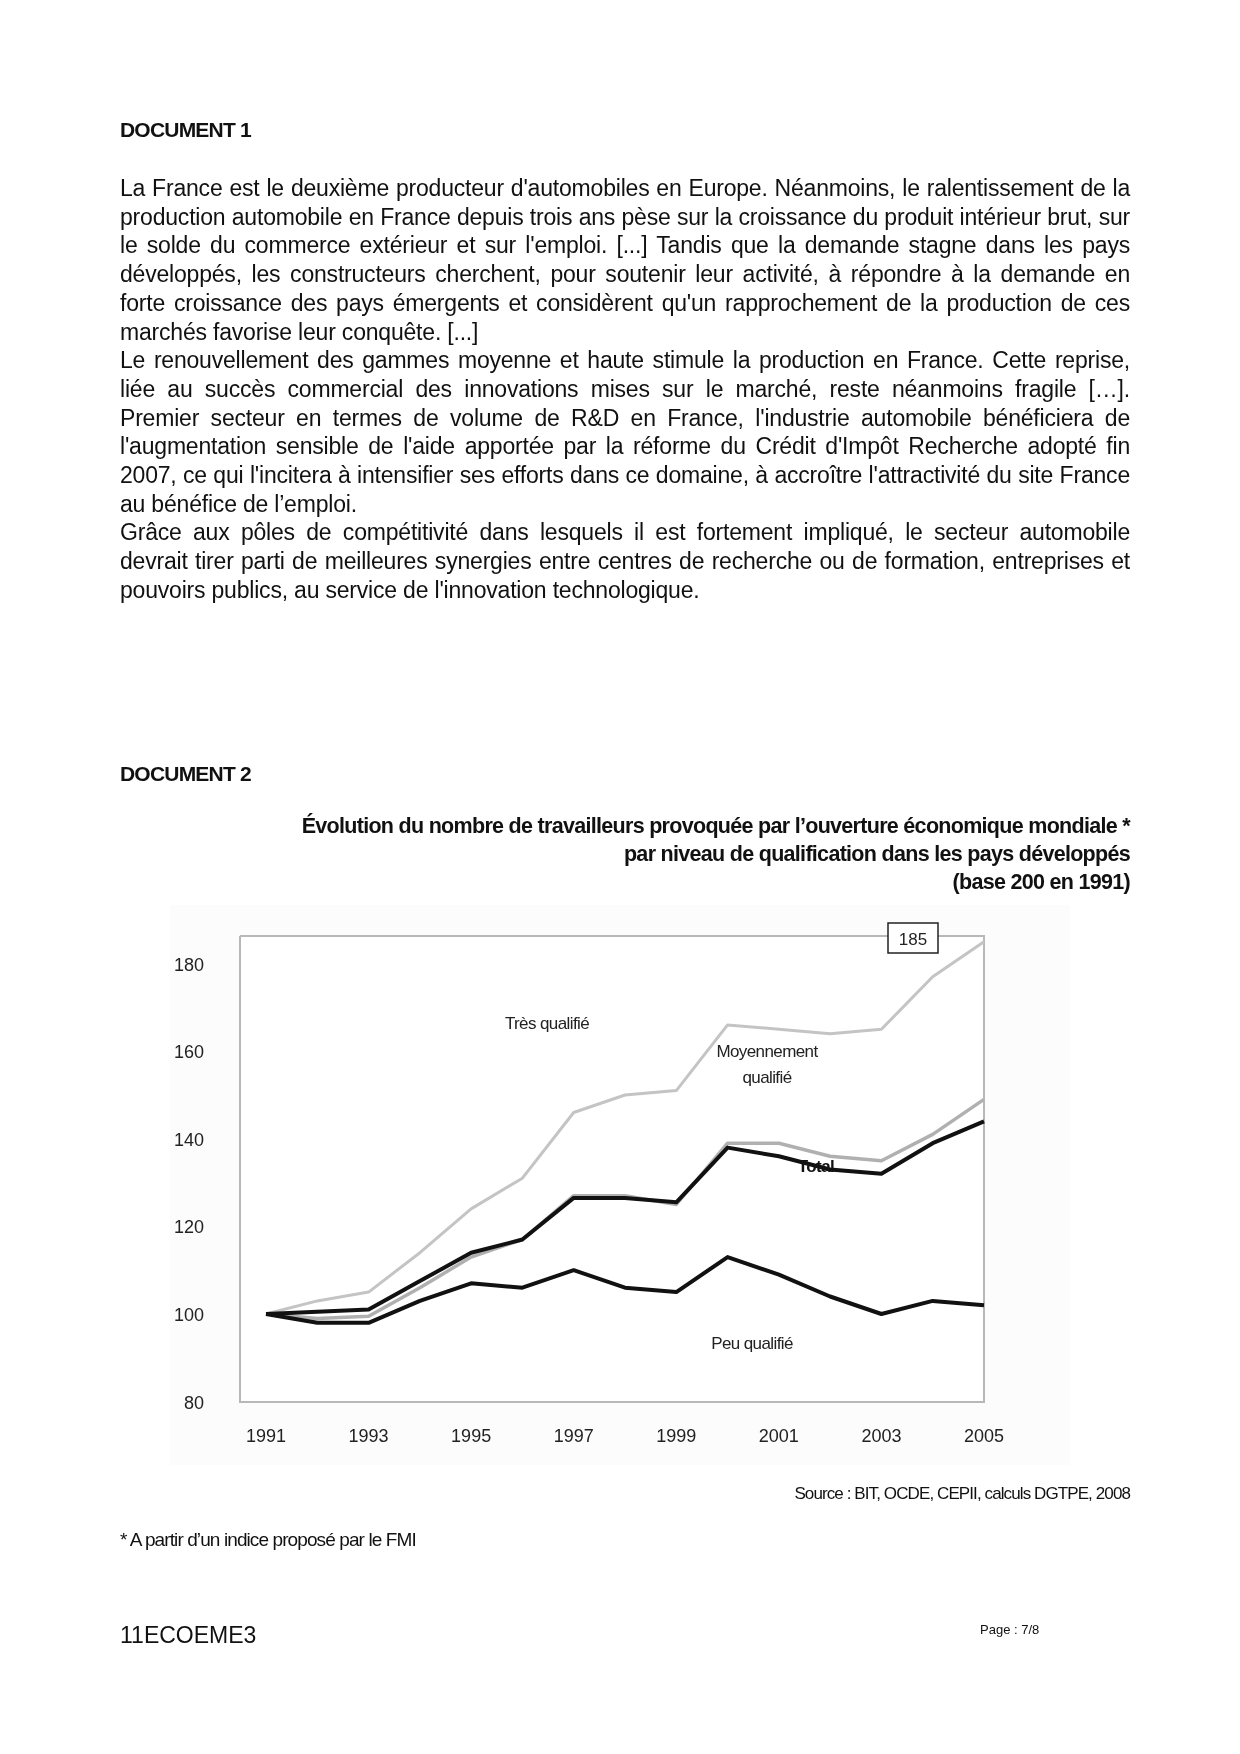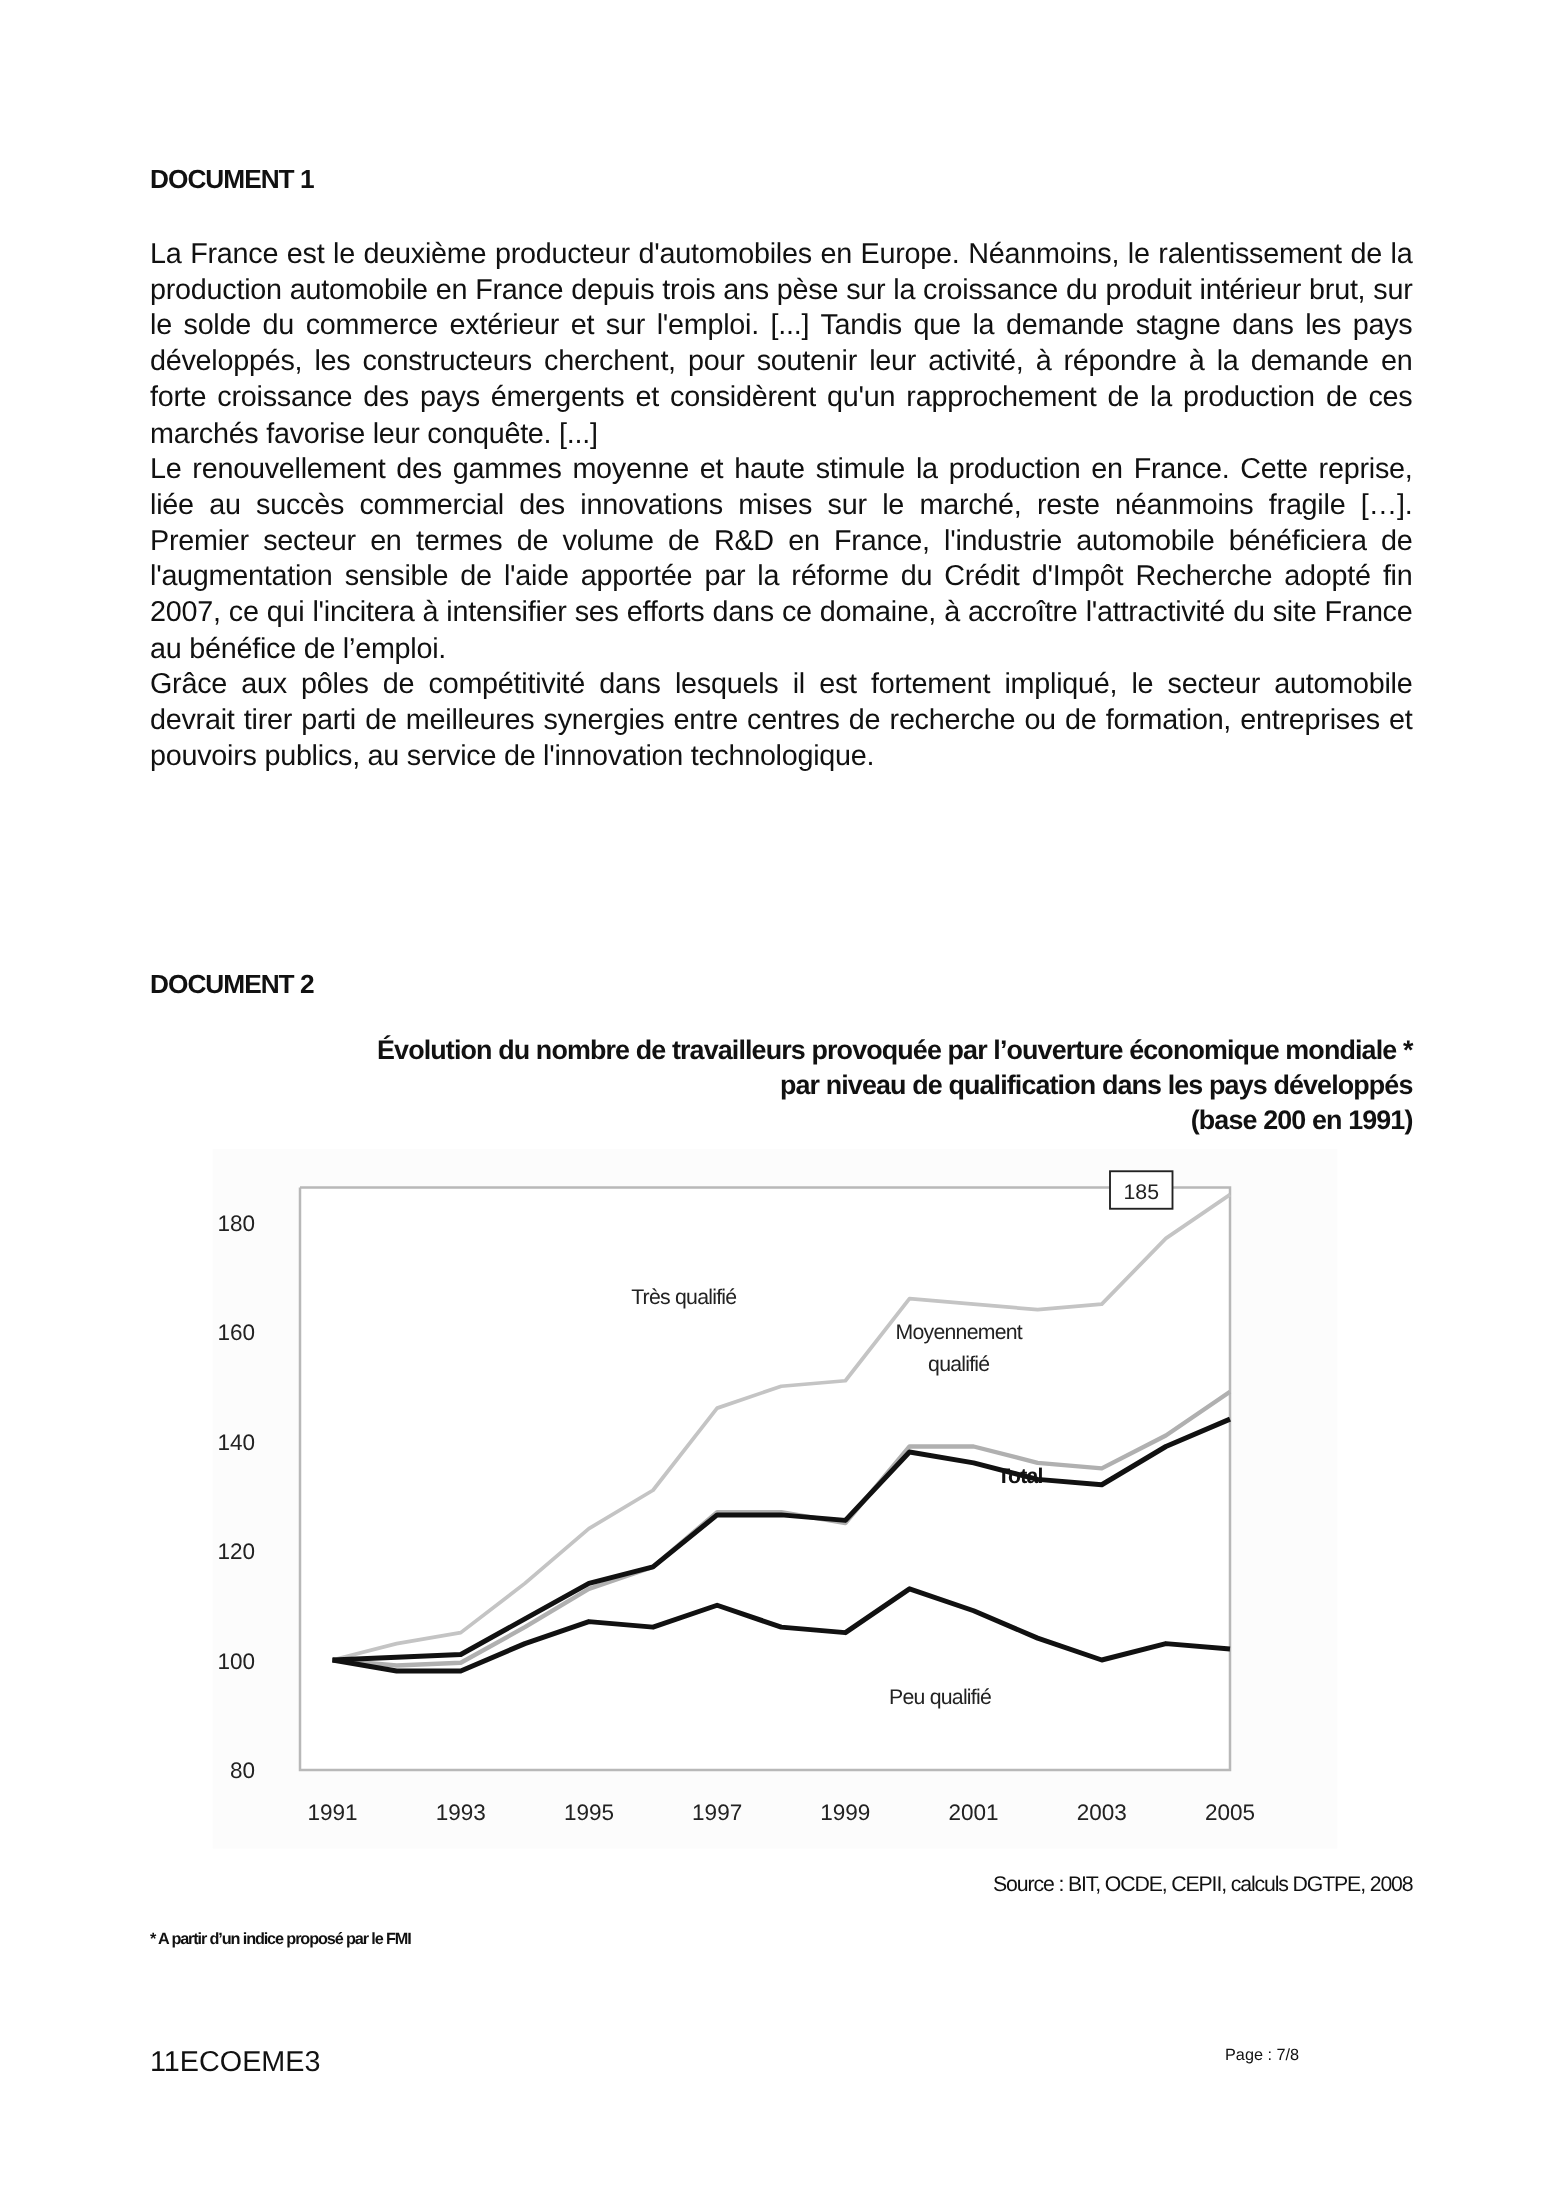--- a/index.html
+++ b/index.html
@@ -1,27 +1,27 @@
 <!DOCTYPE html>
 <html><head>
 <meta charset="utf-8">
 <style>
   html, body { margin: 0; padding: 0; background: #ffffff; }
   body { width: 1240px; height: 1754px; position: relative; font-family: "Liberation Sans", sans-serif; color: #111; }
-  .page { position: absolute; left: 0; top: 14px; width: 1240px; height: 1302px; }
+  .page { position: absolute; left: 0; top: 0; width: 1240px; height: 1302px; }
   .doc-heading { position: absolute; left: 120px; font-weight: bold; font-size: 21px; letter-spacing: -0.8px; }
   .body-text { position: absolute; left: 120px; top: 174px; width: 1010px; font-size: 23px; line-height: 28.7px; text-align: justify; letter-spacing: -0.2px; }
   .body-text p { margin: 0; }
   .source1 { position: absolute; right: 110px; top: 667px; text-align: right; font-size: 17px; line-height: 25px; letter-spacing: -0.9px; }
   .source1 .it { font-style: italic; }
   .chart-title { position: absolute; left: 120px; width: 1010px; top: 812px; text-align: right; font-weight: bold; font-size: 21.5px; line-height: 28px; letter-spacing: -0.7px; }
   .chart-wrap { position: absolute; left: 170px; top: 905px; width: 900px; height: 560px; }
   .chart-wrap svg { display: block; }
   .source2 { position: absolute; right: 110px; top: 1484px; font-size: 17px; letter-spacing: -0.9px; }
-  .footnote { position: absolute; left: 120px; top: 1529px; font-size: 13px; letter-spacing: -0.9px; font-weight: bold; }
+  .footnote { position: absolute; left: 120px; top: 1529px; font-size: 19px; letter-spacing: -0.9px; }
   .footer-left { position: absolute; left: 120px; top: 1622px; font-weight: normal; font-size: 23px; }
   .footer-right { position: absolute; left: 980px; top: 1622px; font-size: 13px; }
 </style>
 </head>
 <body>
 
 <div class="page">
 
   <div class="doc-heading" style="top:118px">DOCUMENT 1</div>
 

